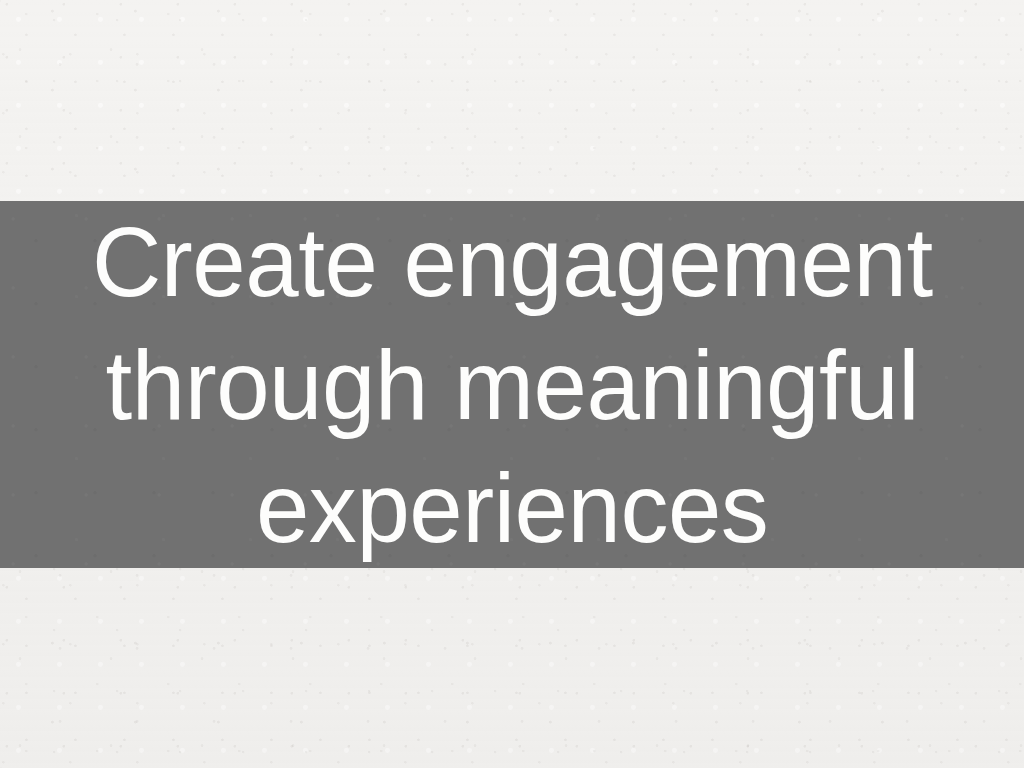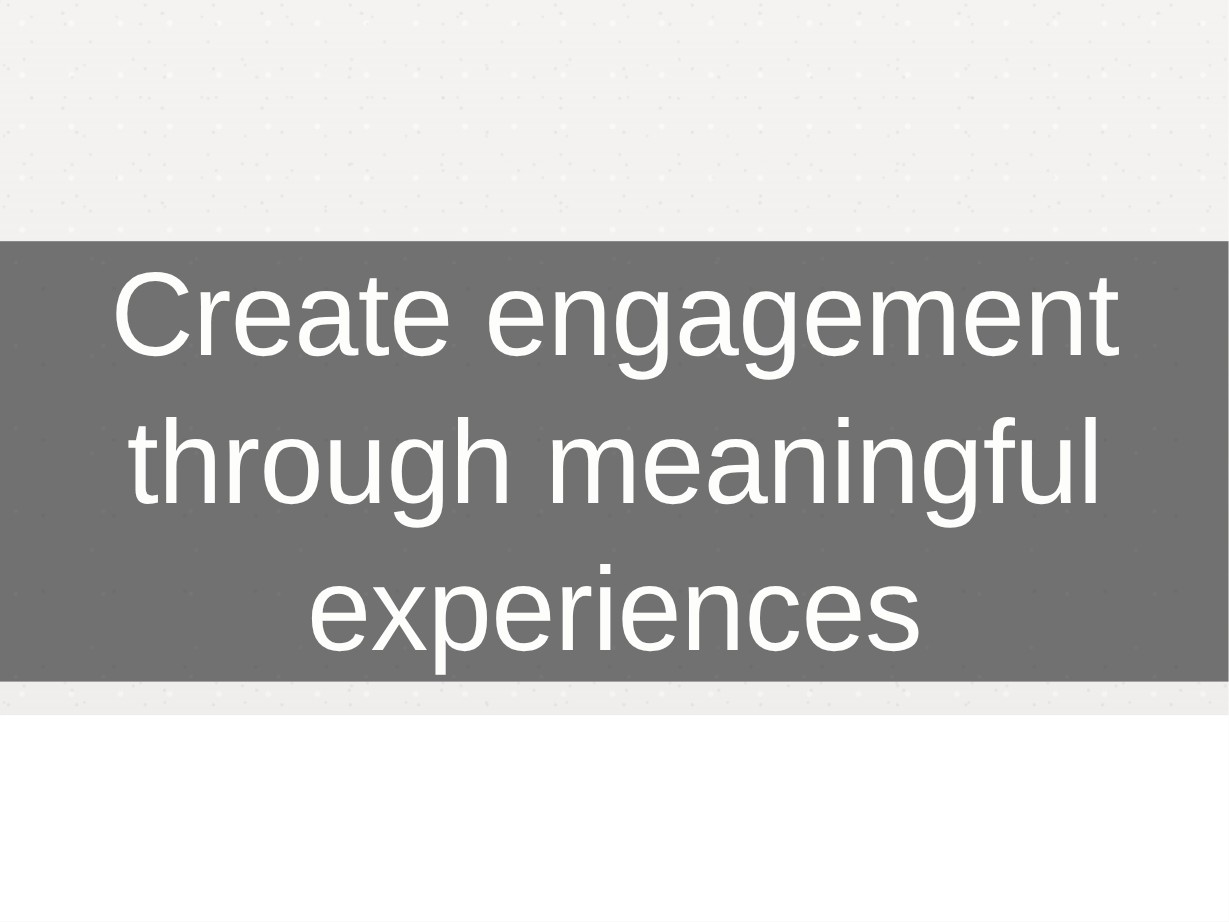--- a/index.html
+++ b/index.html
@@ -11,21 +11,21 @@
   body {
     width: 1024px;
     height: 768px;
     overflow: hidden;
     font-family: "Liberation Sans", sans-serif;
   }
 
   #slide {
     position: relative;
     width: 1024px;
-    height: 596px;
+    height: 768px;
     background-color: #f4f3f1;
     overflow: hidden;
   }
 
   
   #paper-texture {
     position: absolute;
     inset: 0;
     pointer-events: none;
     background-image:

